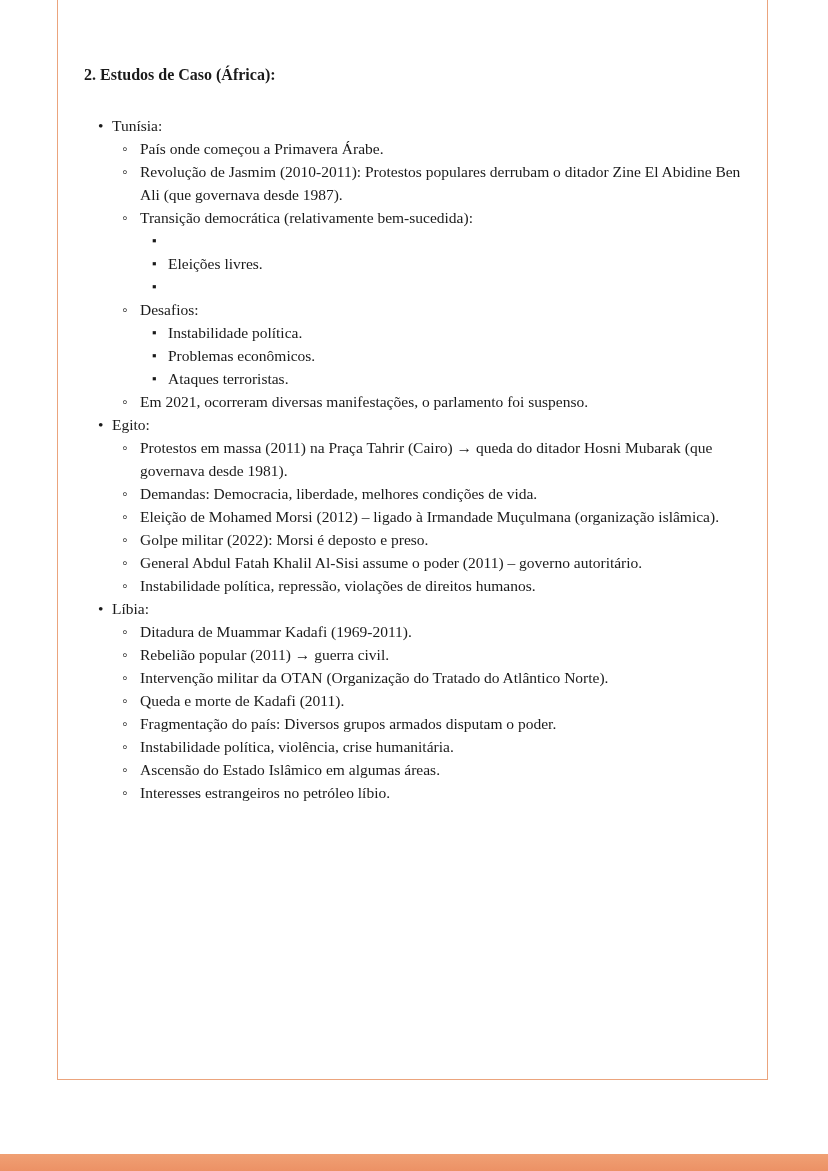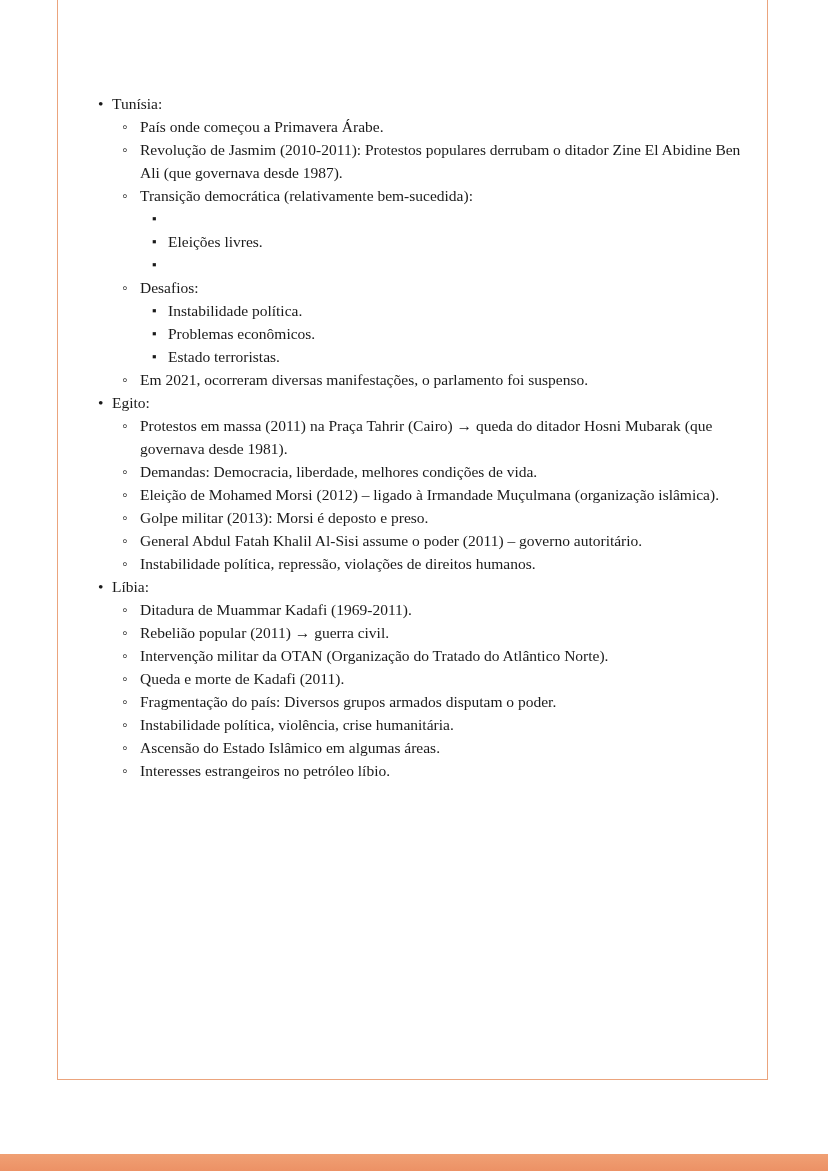--- a/index.html
+++ b/index.html
@@ -68,20 +68,21 @@
     background: linear-gradient(180deg, var(--accent-light, #f0a074) 0%, var(--accent-color, #ec9165) 100%);
   }
 </style>
 </head>
 <body>
 
 <div class="page">
   <div class="frame"></div>
 
   <div class="content">
+    <h2 class="title">2. Estudos de Caso (África):</h2>
 
     <div class="outline" id="outline">
         <div class="item lvl1">
           <span class="marker">•</span>
           <span class="text">Tunísia:</span>
         </div>
         <div class="item lvl2">
           <span class="marker">◦</span>
           <span class="text">País onde começou a Primavera Árabe.</span>
         </div>
@@ -110,21 +111,21 @@
         <div class="item lvl3">
           <span class="marker">▪</span>
           <span class="text">Instabilidade política.</span>
         </div>
         <div class="item lvl3">
           <span class="marker">▪</span>
           <span class="text">Problemas econômicos.</span>
         </div>
         <div class="item lvl3">
           <span class="marker">▪</span>
-          <span class="text">Estado terroristas.</span>
+          <span class="text">Ataques terroristas.</span>
         </div>
         <div class="item lvl2">
           <span class="marker">◦</span>
           <span class="text">Em 2021, ocorreram diversas manifestações, o parlamento foi suspenso.</span>
         </div>
         <div class="item lvl1">
           <span class="marker">•</span>
           <span class="text">Egito:</span>
         </div>
         <div class="item lvl2">
@@ -134,21 +135,21 @@
         <div class="item lvl2">
           <span class="marker">◦</span>
           <span class="text">Demandas: Democracia, liberdade, melhores condições de vida.</span>
         </div>
         <div class="item lvl2">
           <span class="marker">◦</span>
           <span class="text">Eleição de Mohamed Morsi (2012) – ligado à Irmandade Muçulmana (organização islâmica).</span>
         </div>
         <div class="item lvl2">
           <span class="marker">◦</span>
-          <span class="text">Golpe militar (2013): Morsi é deposto e preso.</span>
+          <span class="text">Golpe militar (2022): Morsi é deposto e preso.</span>
         </div>
         <div class="item lvl2">
           <span class="marker">◦</span>
           <span class="text">General Abdul Fatah Khalil Al-Sisi assume o poder (2011) – governo autoritário.</span>
         </div>
         <div class="item lvl2">
           <span class="marker">◦</span>
           <span class="text">Instabilidade política, repressão, violações de direitos humanos.</span>
         </div>
         <div class="item lvl1">

